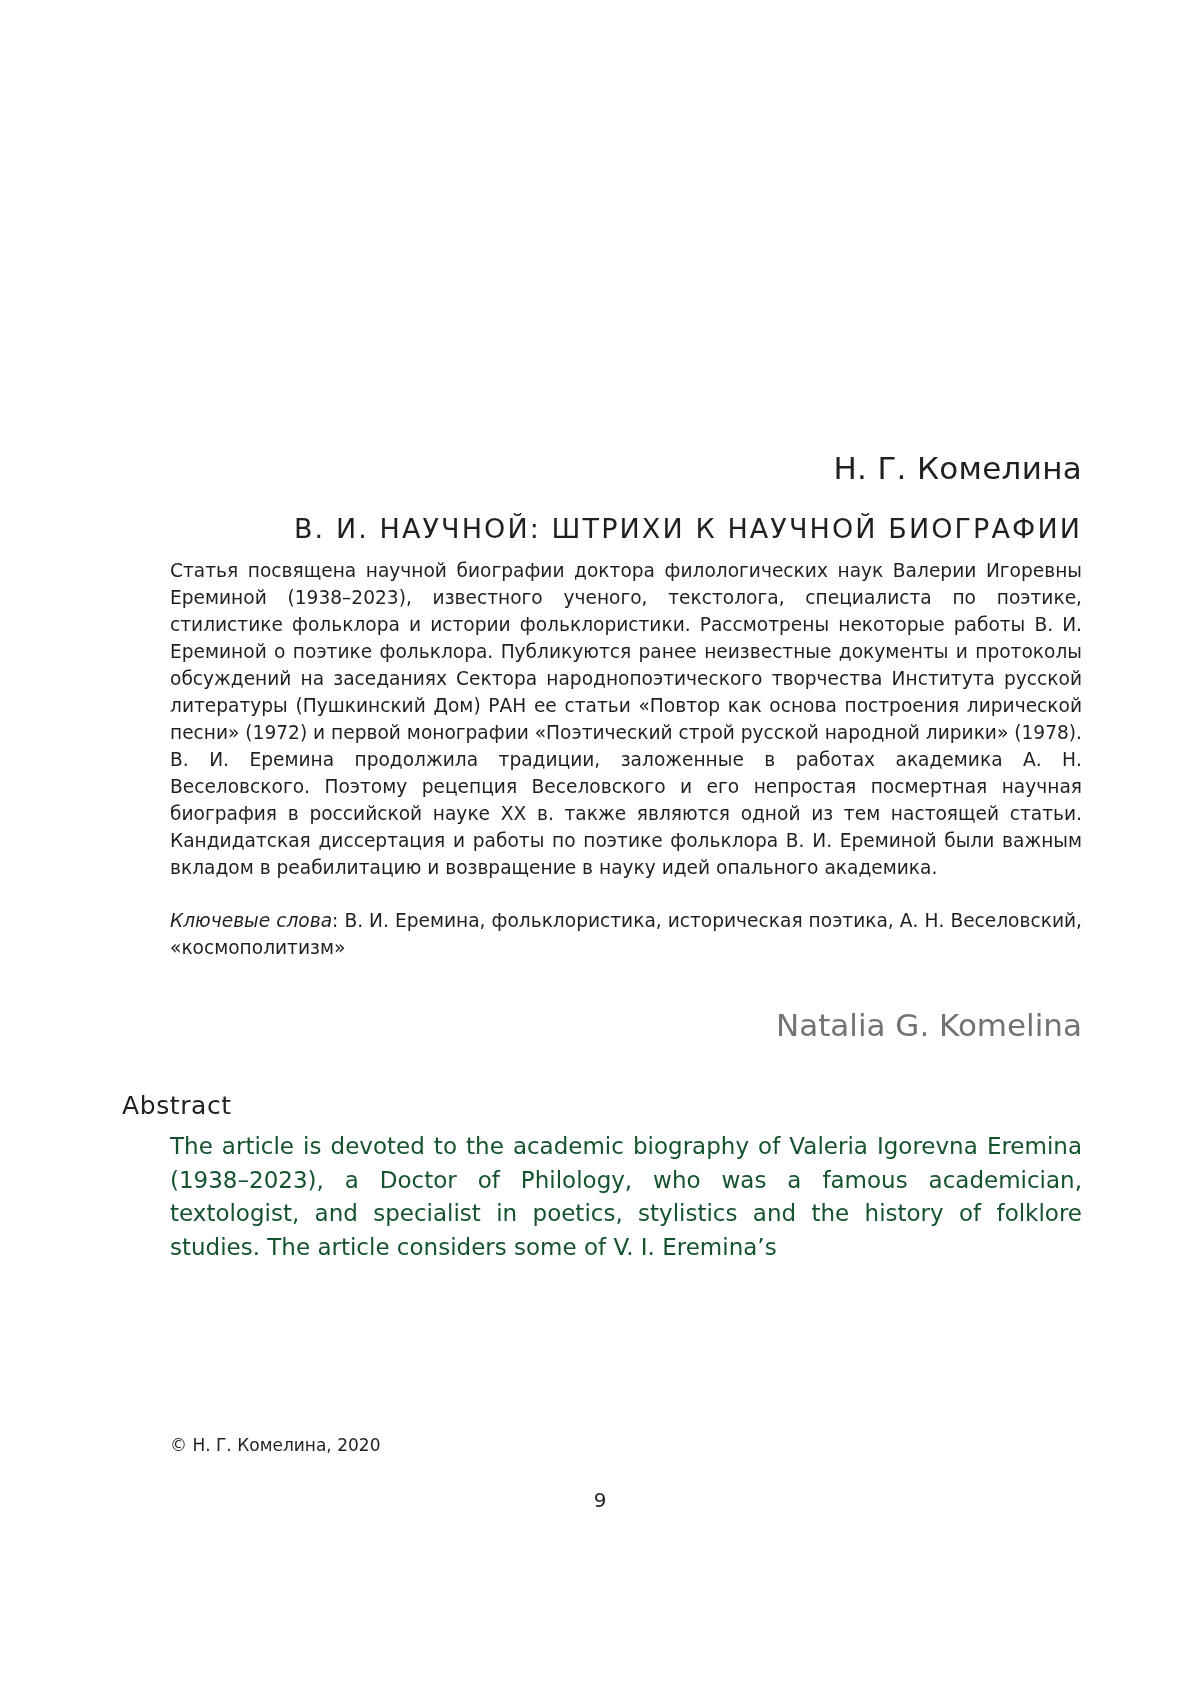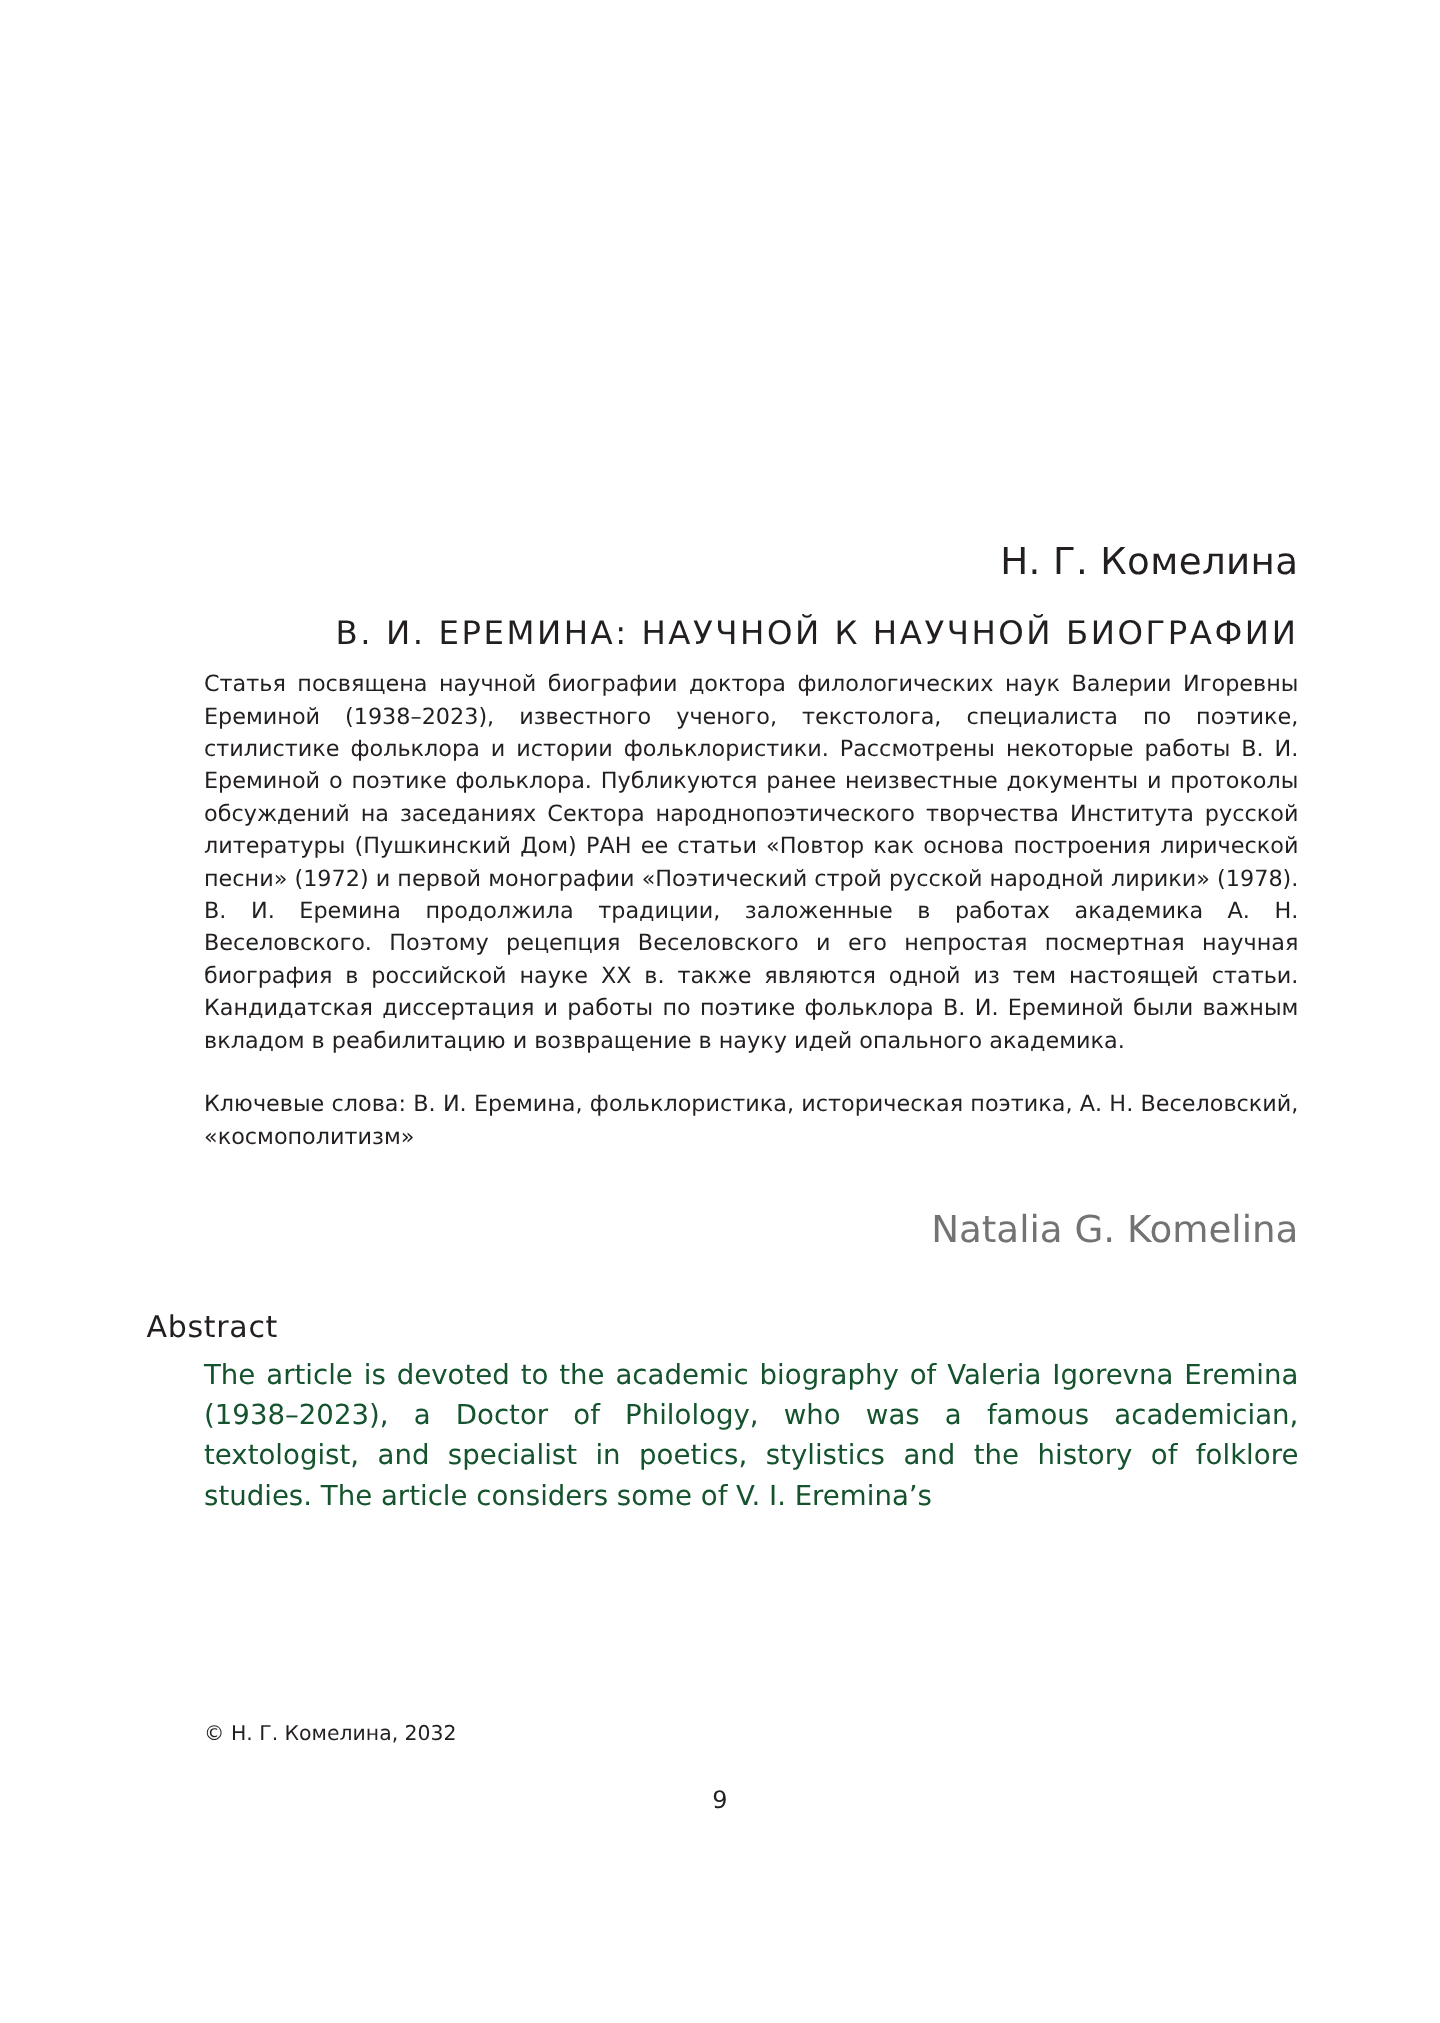--- a/index.html
+++ b/index.html
@@ -62,20 +62,21 @@
   }
   .keywords {
     margin-top: 26px;
     margin-left: 48px;
     font-size: 18.6px;
     line-height: 1.455;
     text-align: justify;
     color: #231f20;
   }
   .keywords .kw-label {
+    font-style: italic;
   }
 
   .author-en {
     text-align: right;
     font-size: 31px;
     font-weight: 400;
     margin-top: 46px;
     color: #737373;
   }
   .title-en {
@@ -119,33 +120,33 @@
   }
 </style>
 </head>
 <body>
 
 <div class="page">
   <div class="content">
 
     <div class="author-ru">Н. Г. Комелина</div>
 
-    <div class="title-ru">В. И. ЕРЕМИНА: НАУЧНОЙ К НАУЧНОЙ БИОГРАФИИ</div>
+    <div class="title-ru">В. И. НАУЧНОЙ: ШТРИХИ К НАУЧНОЙ БИОГРАФИИ</div>
 
 
     <div class="abstract-body">Статья посвящена научной биографии доктора филологических наук Валерии Игоревны Ереминой (1938–2023), известного ученого, текстолога, специалиста по поэтике, стилистике фольклора и истории фольклористики. Рассмотрены некоторые работы В. И. Ереминой о поэтике фольклора. Публикуются ранее неизвестные документы и протоколы обсуждений на заседаниях Сектора народнопоэтического творчества Института русской литературы (Пушкинский Дом) РАН ее статьи «Повтор как основа построения лирической песни» (1972) и первой монографии «Поэтический строй русской народной лирики» (1978). В. И. Еремина продолжила традиции, заложенные в работах академика А. Н. Веселовского. Поэтому рецепция Веселовского и его непростая посмертная научная биография в российской науке XX в. также являются одной из тем настоящей статьи. Кандидатская диссертация и работы по поэтике фольклора В. И. Ереминой были важным вкладом в реабилитацию и возвращение в науку идей опального академика.</div>
 
     <div class="keywords">
       <span class="kw-label">Ключевые слова</span><span>: В. И. Еремина, фольклористика, историческая поэтика, А. Н. Веселовский, «космополитизм»</span>
     </div>
 
     <div class="author-en">Natalia G. Komelina</div>
 
 
     <div class="section-head-en">Abstract</div>
 
     <div class="abstract-body-en">The article is devoted to the academic biography of Valeria Igorevna Eremina (1938–2023), a Doctor of Philology, who was a famous academician, textologist, and specialist in poetics, stylistics and the history of folklore studies. The article considers some of V. I. Eremina’s</div>
 
   </div>
 
-  <div class="copyright">© Н. Г. Комелина, 2032</div>
+  <div class="copyright">© Н. Г. Комелина, 2020</div>
   <div class="page-number">9</div>
 </div>
 
 </body></html>

